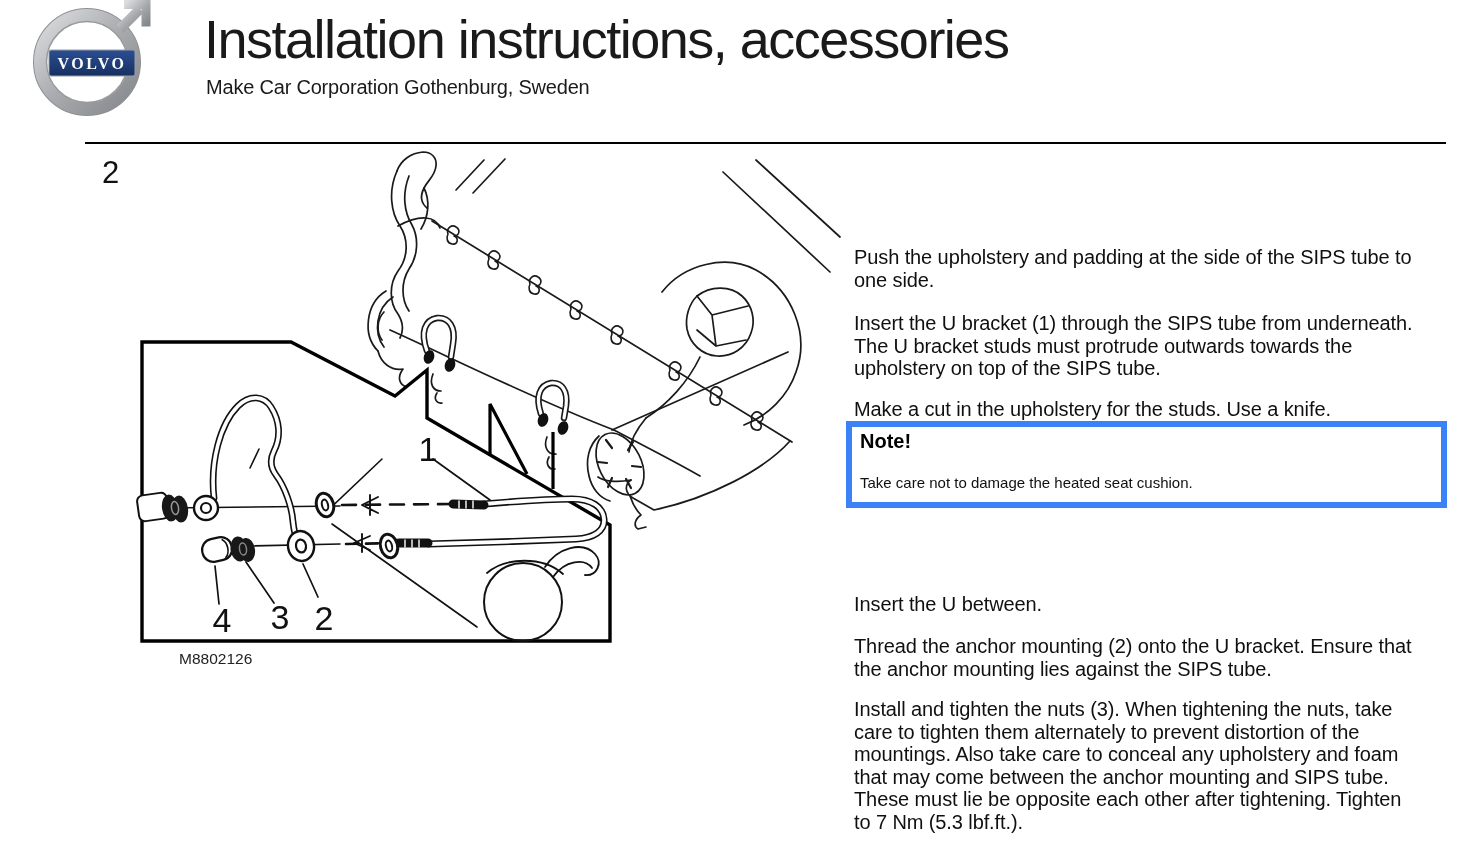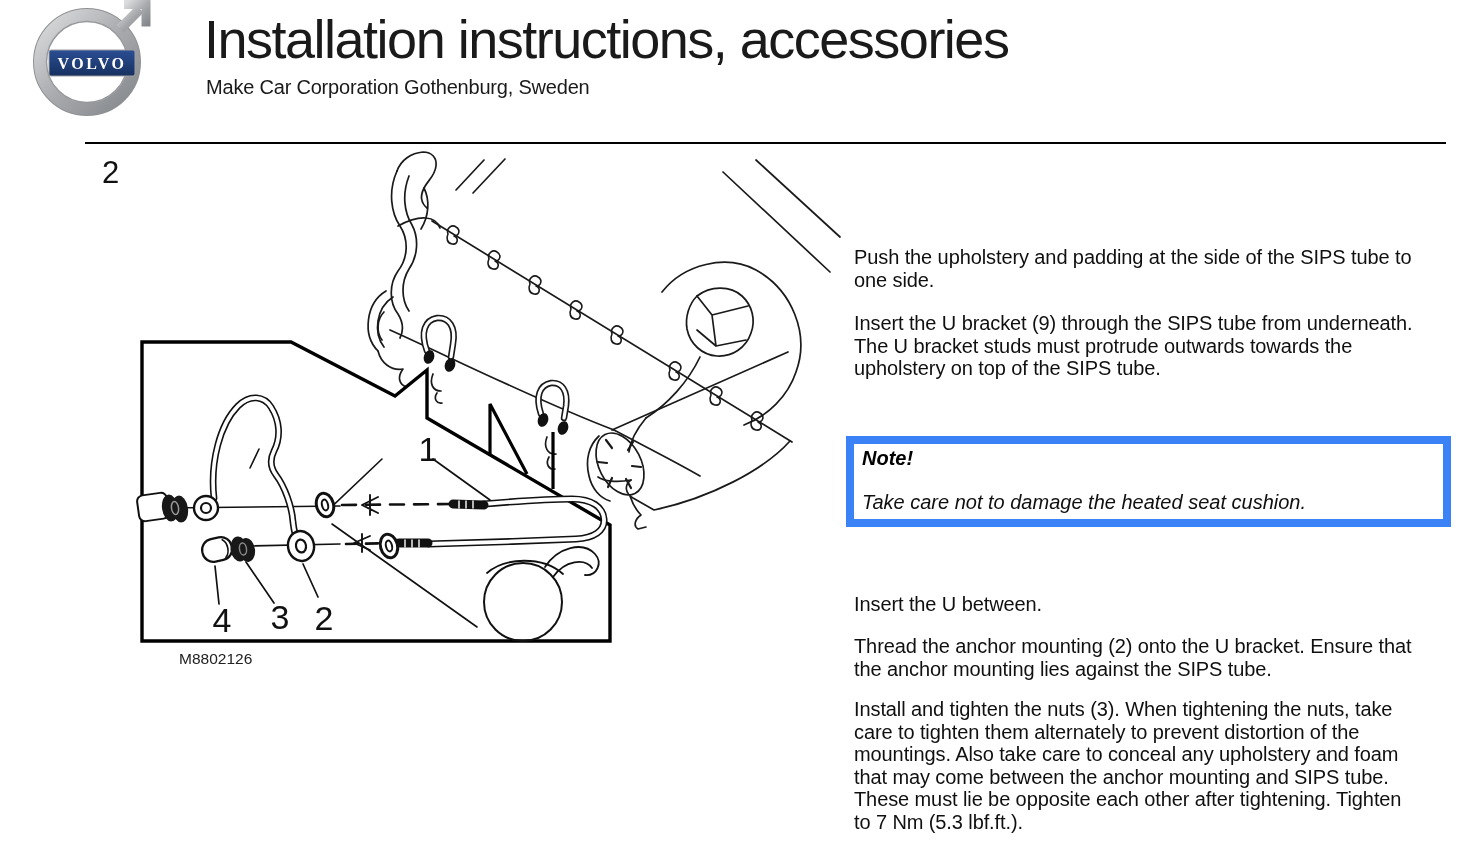--- a/index.html
+++ b/index.html
@@ -8,24 +8,24 @@
   .page-title{position:absolute;left:204px;top:14px;font-size:54px;line-height:50px;
         letter-spacing:-1.5px;color:#1a1a1a;font-weight:400;white-space:nowrap;}
   .page-subtitle{position:absolute;left:206px;top:76px;font-size:20px;letter-spacing:-0.2px;color:#1a1a1a;}
   .header-rule{position:absolute;left:85px;top:142px;width:1361px;height:2px;background:#000;}
   .page-number{position:absolute;left:102px;top:155px;font-size:31px;color:#111;}
   .logo-wrap{position:absolute;left:24px;top:0px;width:135px;height:132px;}
   .fig-label{position:absolute;left:142px;top:650px;font-size:15.5px;color:#222;margin-left:37px;}
   .col{position:absolute;left:854px;width:600px;font-size:20px;line-height:22.5px;
        letter-spacing:-0.1px;white-space:pre-line;color:#101010;margin-top:43px;}
   .p1{top:203px}.p2{top:269px}.p3{top:355px}.p4{top:550px}.p5{top:592px}.p6{top:655px}.p7{top:805px}
-  .note-box{position:absolute;left:846px;top:436px;width:573px;height:63px;border:8px solid #3b82f6;
-       padding:3px 8px 9px 8px;font-style:italic;}
+  .note-box{position:absolute;left:846px;top:421px;width:573px;height:63px;border:6px solid #3b82f6;
+       padding:3px 8px 9px 8px;}
   .note-title{font-size:20px;font-weight:bold;color:#000;}
-  .note-body{font-size:20px;margin-top:21px;color:#101010;}
+  .note-body{font-size:15px;margin-top:21px;color:#101010;}
   .diagram{position:absolute;left:0;top:0;width:1463px;height:846px;}
   svg text{font-family:"Liberation Sans","DejaVu Sans",sans-serif;}
 </style>
 </head>
 <body>
 
 <div class="page">
 
   <svg class="logo-wrap" viewBox="0 0 135 132">
     <defs>
@@ -230,23 +230,24 @@
       <text x="324" y="630" text-anchor="middle">2</text>
       <text x="280" y="629" text-anchor="middle">3</text>
       <text x="222" y="632" text-anchor="middle">4</text>
     </g>
   </svg>
 
   <div class="fig-label">M8802126</div>
 
   <div class="col p1">Push the upholstery and padding at the side of the SIPS tube to
 one side.</div>
-  <div class="col p2">Insert the U bracket (9) through the SIPS tube from underneath.
+  <div class="col p2">Insert the U bracket (1) through the SIPS tube from underneath.
 The U bracket studs must protrude outwards towards the
 upholstery on top of the SIPS tube.</div>
+  <div class="col p3">Make a cut in the upholstery for the studs. Use a knife.</div>
 
   <div class="note-box">
     <div class="note-title">Note!</div>
     <div class="note-body">Take care not to damage the heated seat cushion.</div>
   </div>
 
   <div class="col p4">Insert the U between.</div>
   <div class="col p5">Thread the anchor mounting (2) onto the U bracket. Ensure that
 the anchor mounting lies against the SIPS tube.</div>
   <div class="col p6">Install and tighten the nuts (3). When tightening the nuts, take

